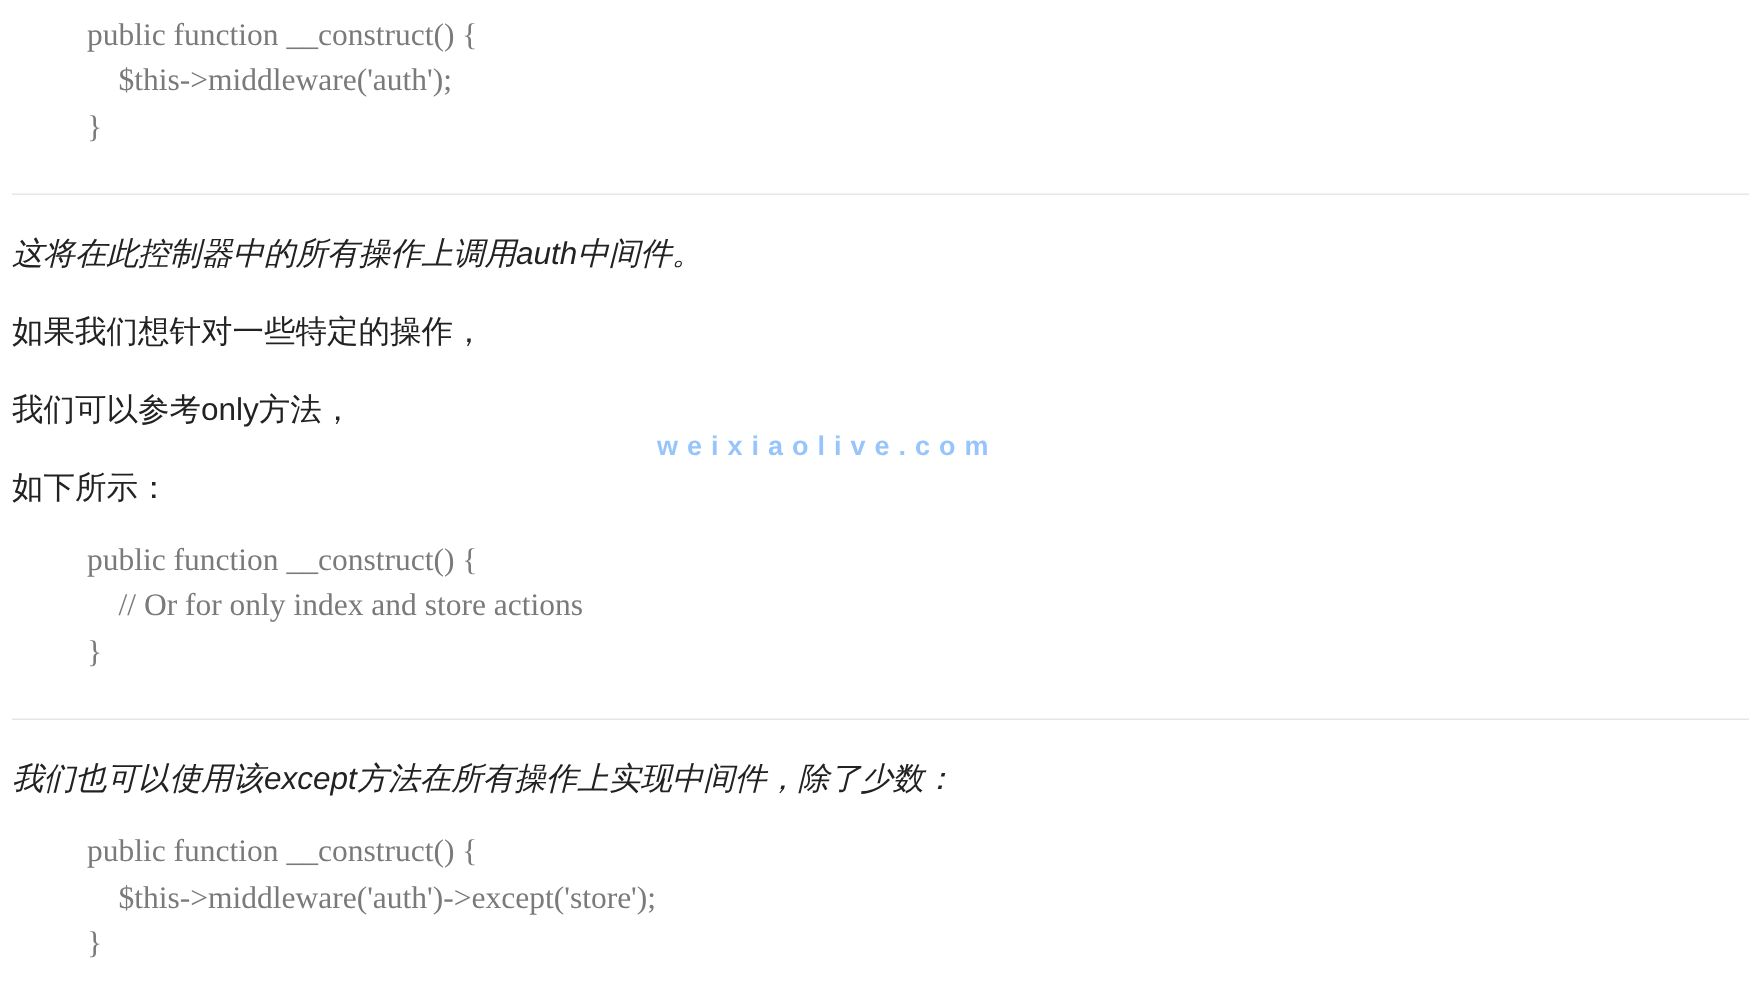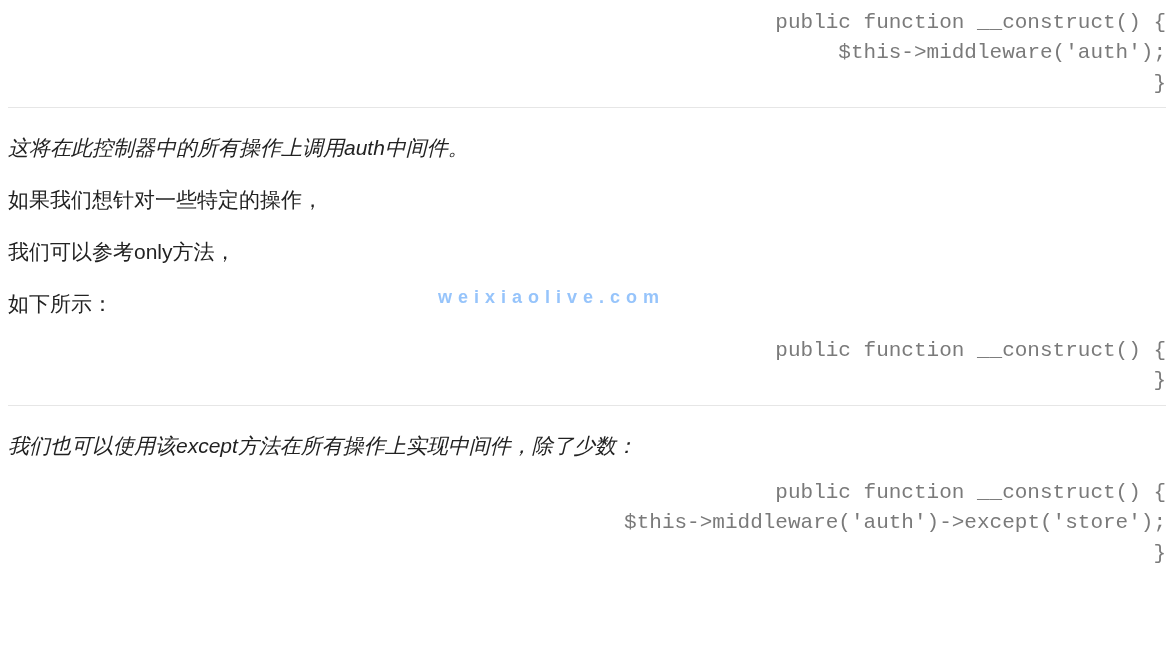--- a/index.html
+++ b/index.html
@@ -16,29 +16,28 @@
     padding: 8px 8px 22px 8px;
     position: relative;
     box-sizing: border-box;
   }
   p.para {
     margin: 0 0 12px 0;
     font-weight: 400;
   }
   p.para.first { margin-top: 20px; font-style: italic; }
   pre.code {
-    font-family: Liberation Mono, monospace;
+    font-family: Liberation Serif, serif;
     font-size: 21px;
     line-height: 1.45;
     color: #7a7a7a;
     margin: 0;
-    padding: 0 0 8px 50px;
+    padding: 0 0 30px 50px;
     white-space: pre;
     border-bottom: 1px solid #e6e6e6;
-    text-align: right;
   }
   pre.code.last { border-bottom: none; }
   pre.code .line { display: block; }
   .watermark {
     position: absolute;
     left: 438px;
     top: 288px;
     pointer-events: none;
     user-select: none;
     text-align: center;
@@ -70,21 +69,21 @@
 
 <div class="page">
 
   <pre class="code"><span class="line">public function __construct() {</span><span class="line">    $this-&gt;middleware('auth');</span><span class="line">}</span></pre>
 
   <p class="para first">这将在此控制器中的所有操作上调用auth中间件。</p>
   <p class="para">如果我们想针对一些特定的操作，</p>
   <p class="para">我们可以参考only方法，</p>
   <p class="para">如下所示：</p>
 
-  <pre class="code"><span class="line">public function __construct() {</span><span class="line"></span><span class="line">}</span></pre>
+  <pre class="code"><span class="line">public function __construct() {</span><span class="line"></span><span class="line">    // Or for only index and store actions</span><span class="line">}</span></pre>
 
   <p class="para first">我们也可以使用该except方法在所有操作上实现中间件，除了少数：</p>
 
   <pre class="code last"><span class="line">public function __construct() {</span><span class="line">    $this-&gt;middleware('auth')-&gt;except('store');</span><span class="line">}</span></pre>
 
   <div class="watermark">
     <div class="wm-en">weixiaolive.com</div>
   </div>
 
 </div>

